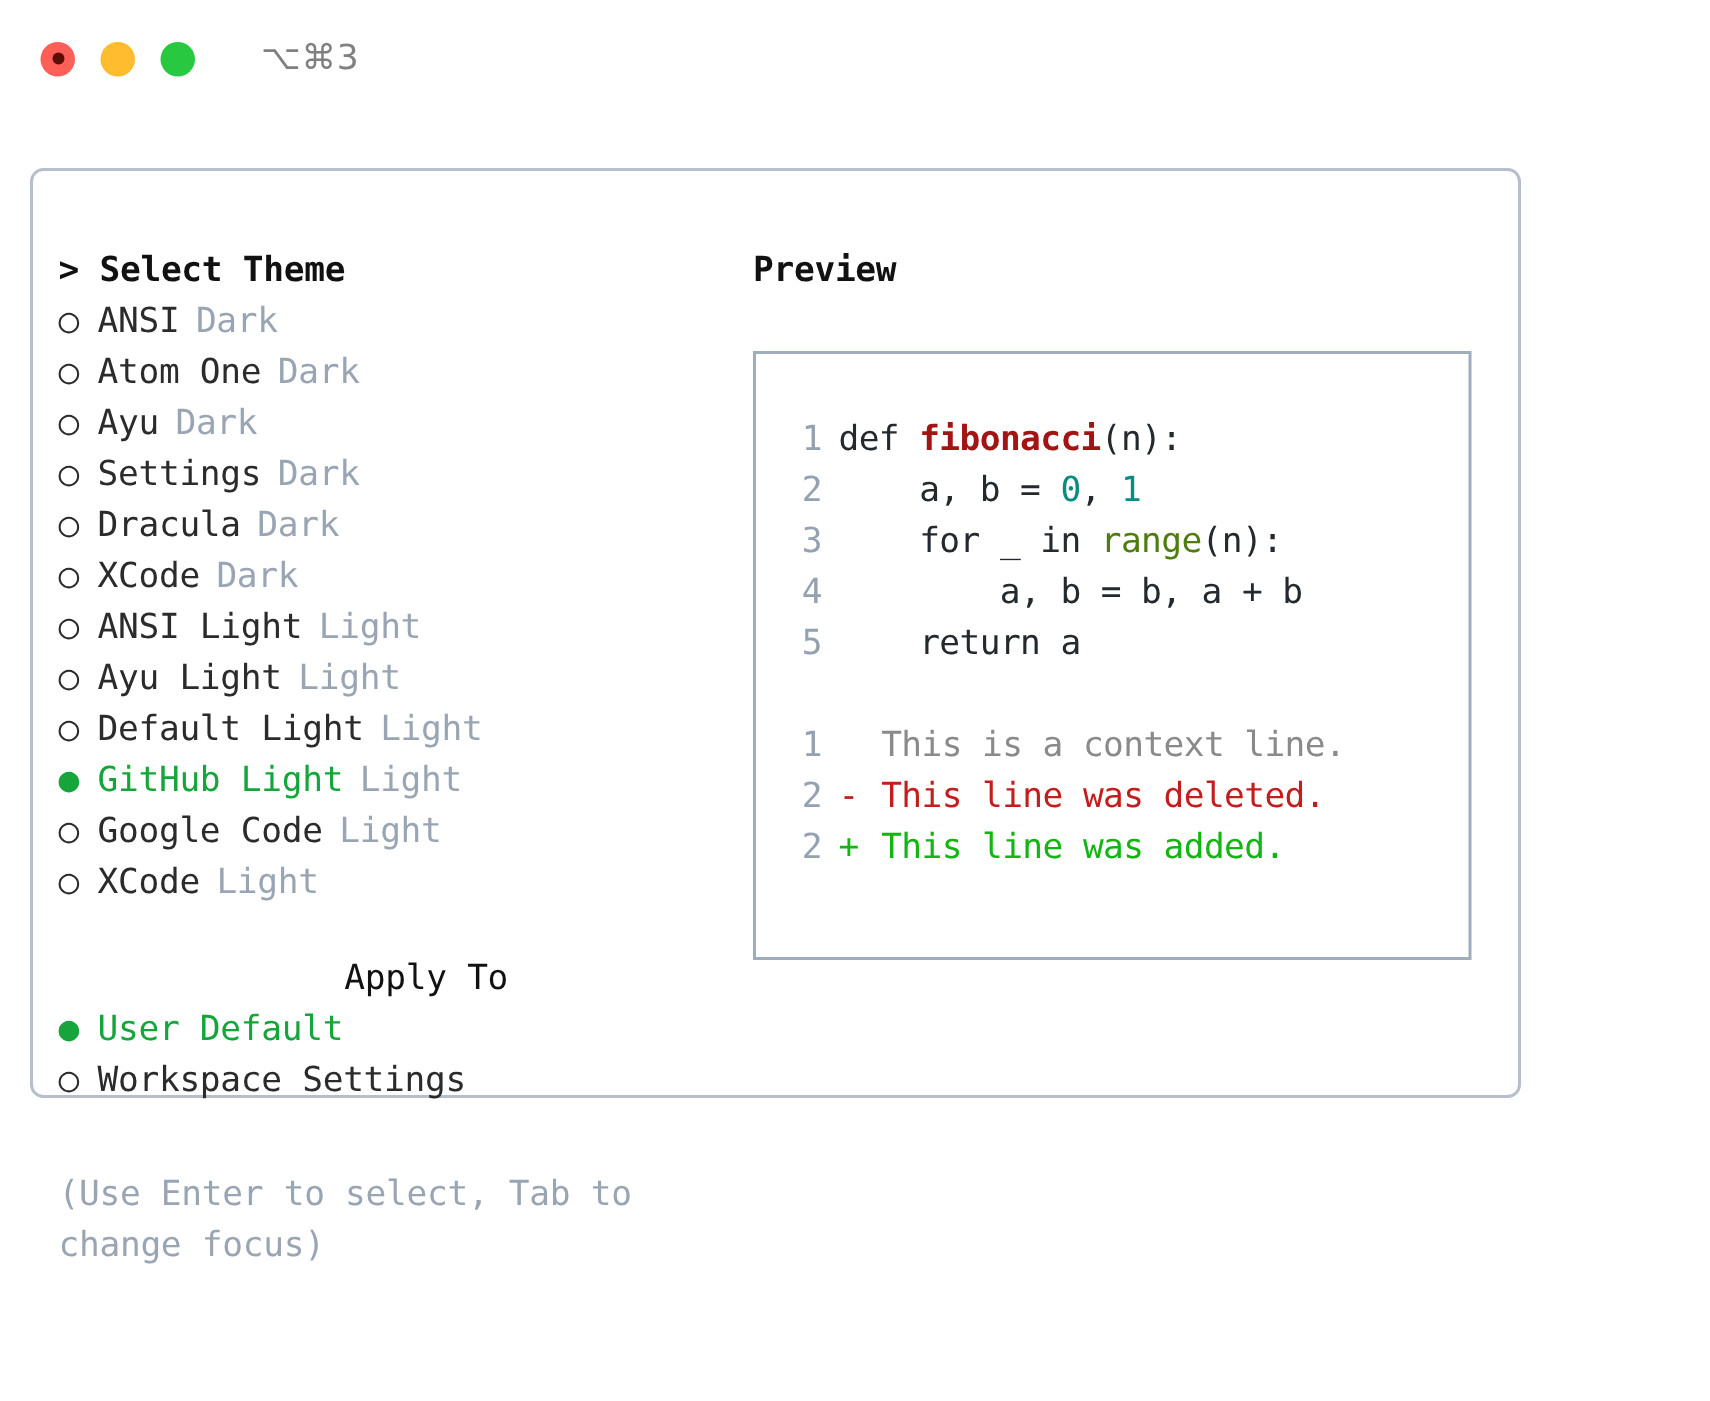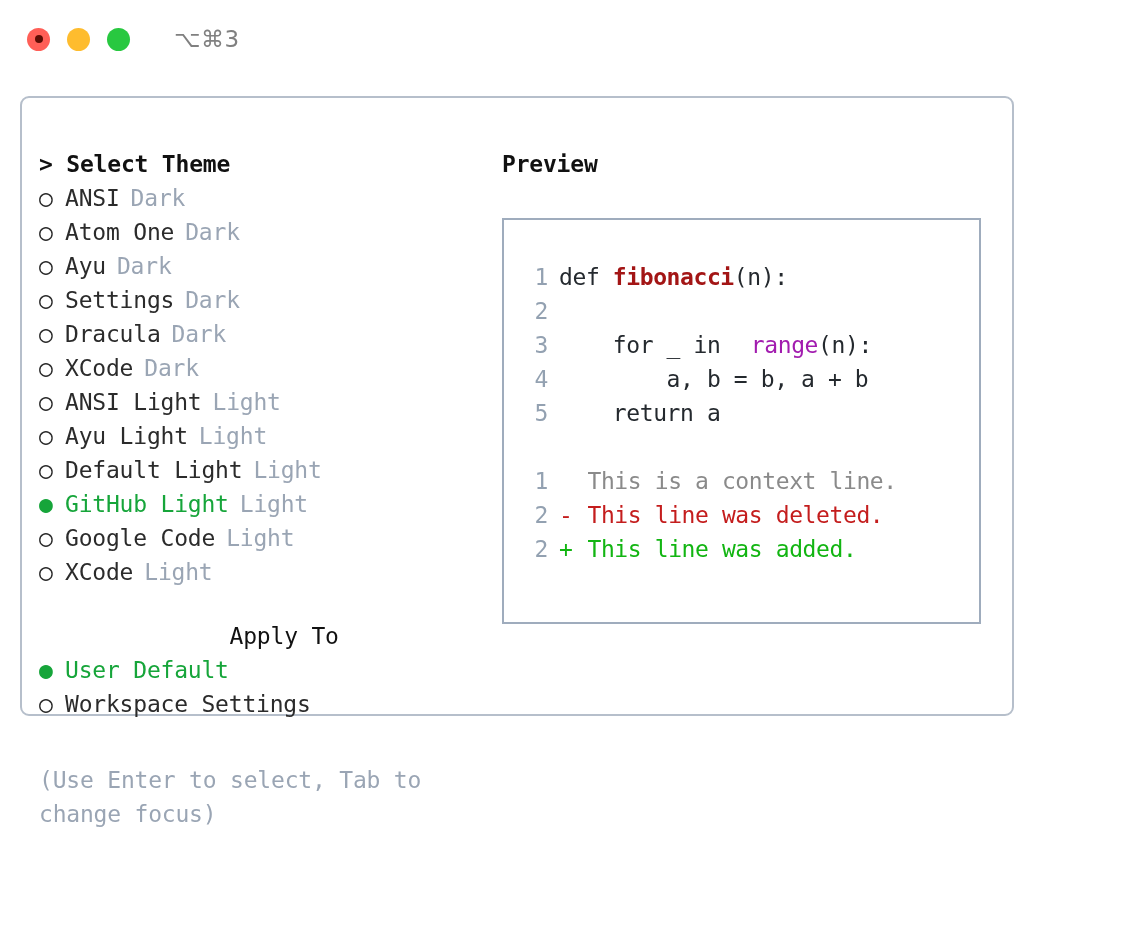--- a/index.html
+++ b/index.html
@@ -63,21 +63,21 @@
     color: #808080;
     font-size: 23px;
     letter-spacing: 0.5px;
     font-family: "DejaVu Sans", "Liberation Sans", sans-serif;
   }
 
   
   .panel {
     position: absolute;
     left: 20px;
-    top: 96px;
+    top: 112px;
     width: 994px;
     height: 620px;
     border: 2px solid #b6bfcb;
     border-radius: 9px;
     box-sizing: border-box;
     background: #ffffff;
   }
 
   .panel-inner {
     position: absolute;
@@ -184,21 +184,21 @@
     margin-right: 11px;
   }
   .marker {
     width: 15px;
     flex: none;
     display: inline-block;
   }
   .code-text { color: #24292e; }
 
   .tok-func { color: #a31515; font-weight: bold; }
-  .tok-builtin { color: #a21caf; margin-left: 17px; }
+  .tok-builtin { color: #4d7c0f; }
   .tok-num { color: #0f8a80; }
   .tok-plain { color: #24292e; }
 
   .diff-gap { height: 34px; }
   .diff-context .code-text,
   .diff-context .marker { color: #8a8a8a; }
   .diff-del .code-text,
   .diff-del .marker { color: #c41d1d; }
   .diff-add .code-text,
   .diff-add .marker { color: #12b512; }
@@ -249,21 +249,21 @@
           </div>
 
         <div class="hint">(Use Enter to select, Tab to change focus)</div>
       </div>
 
       <div class="right-col">
         <div class="preview-title">Preview</div>
         <div class="preview-box">
           <div id="code-block">
               <div class="code-line"><span class="lineno">1</span><span class="code-text"><span class="tok-plain">def </span><span class="tok-func">fibonacci</span><span class="tok-plain">(n):</span></span></div>
-              <div class="code-line"><span class="lineno">2</span></div>
+              <div class="code-line"><span class="lineno">2</span><span class="code-text">    <span class="tok-plain">a, b = </span><span class="tok-num">0</span><span class="tok-plain">, </span><span class="tok-num">1</span></span></div>
               <div class="code-line"><span class="lineno">3</span><span class="code-text">    <span class="tok-plain">for _ in </span><span class="tok-builtin">range</span><span class="tok-plain">(n):</span></span></div>
               <div class="code-line"><span class="lineno">4</span><span class="code-text">        <span class="tok-plain">a, b = b, a + b</span></span></div>
               <div class="code-line"><span class="lineno">5</span><span class="code-text">    <span class="tok-plain">return a</span></span></div>
             </div>
           <div class="diff-gap"></div>
           <div id="diff-block">
               <div class="code-line diff-context"><span class="lineno">1</span><span class="marker"> </span><span class="code-text"> This is a context line.</span></div>
               <div class="code-line diff-del"><span class="lineno">2</span><span class="marker">-</span><span class="code-text"> This line was deleted.</span></div>
               <div class="code-line diff-add"><span class="lineno">2</span><span class="marker">+</span><span class="code-text"> This line was added.</span></div>
             </div>

